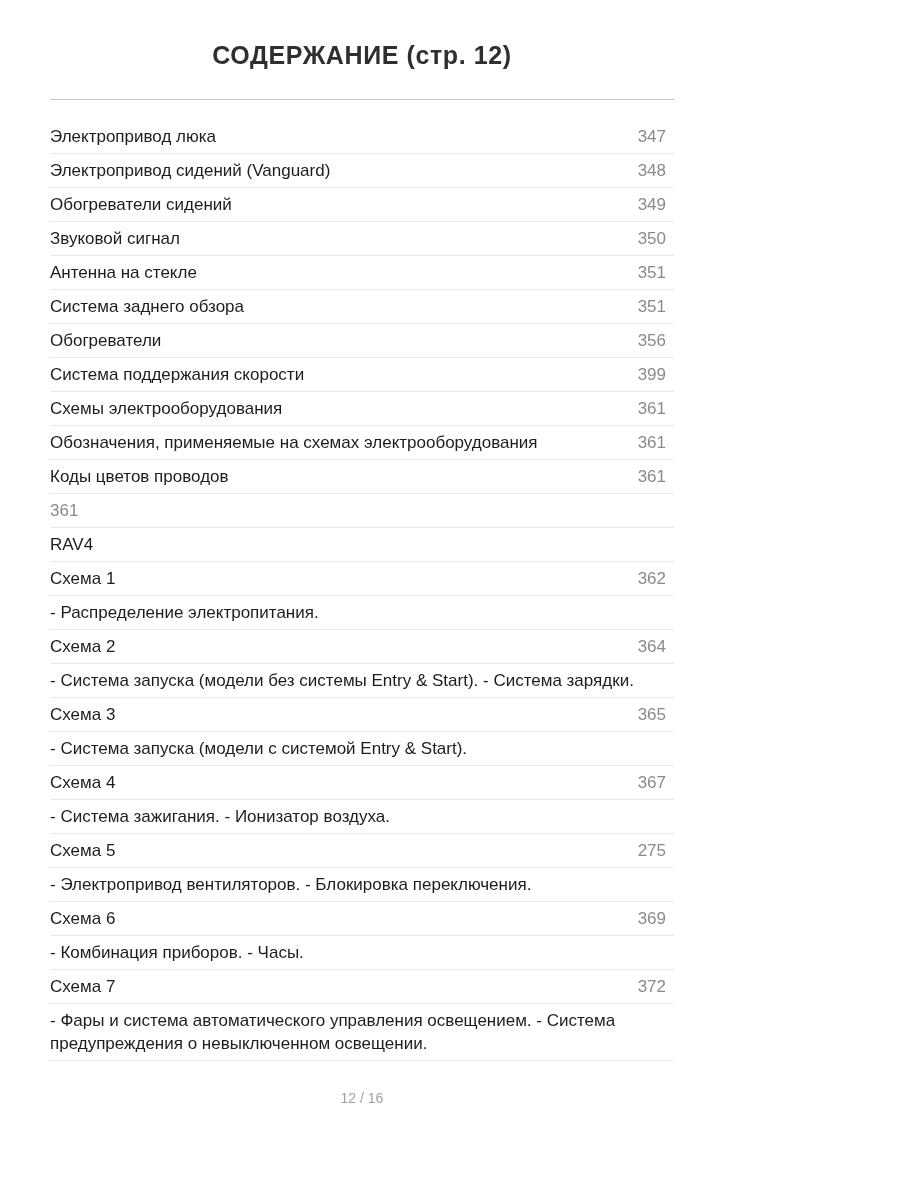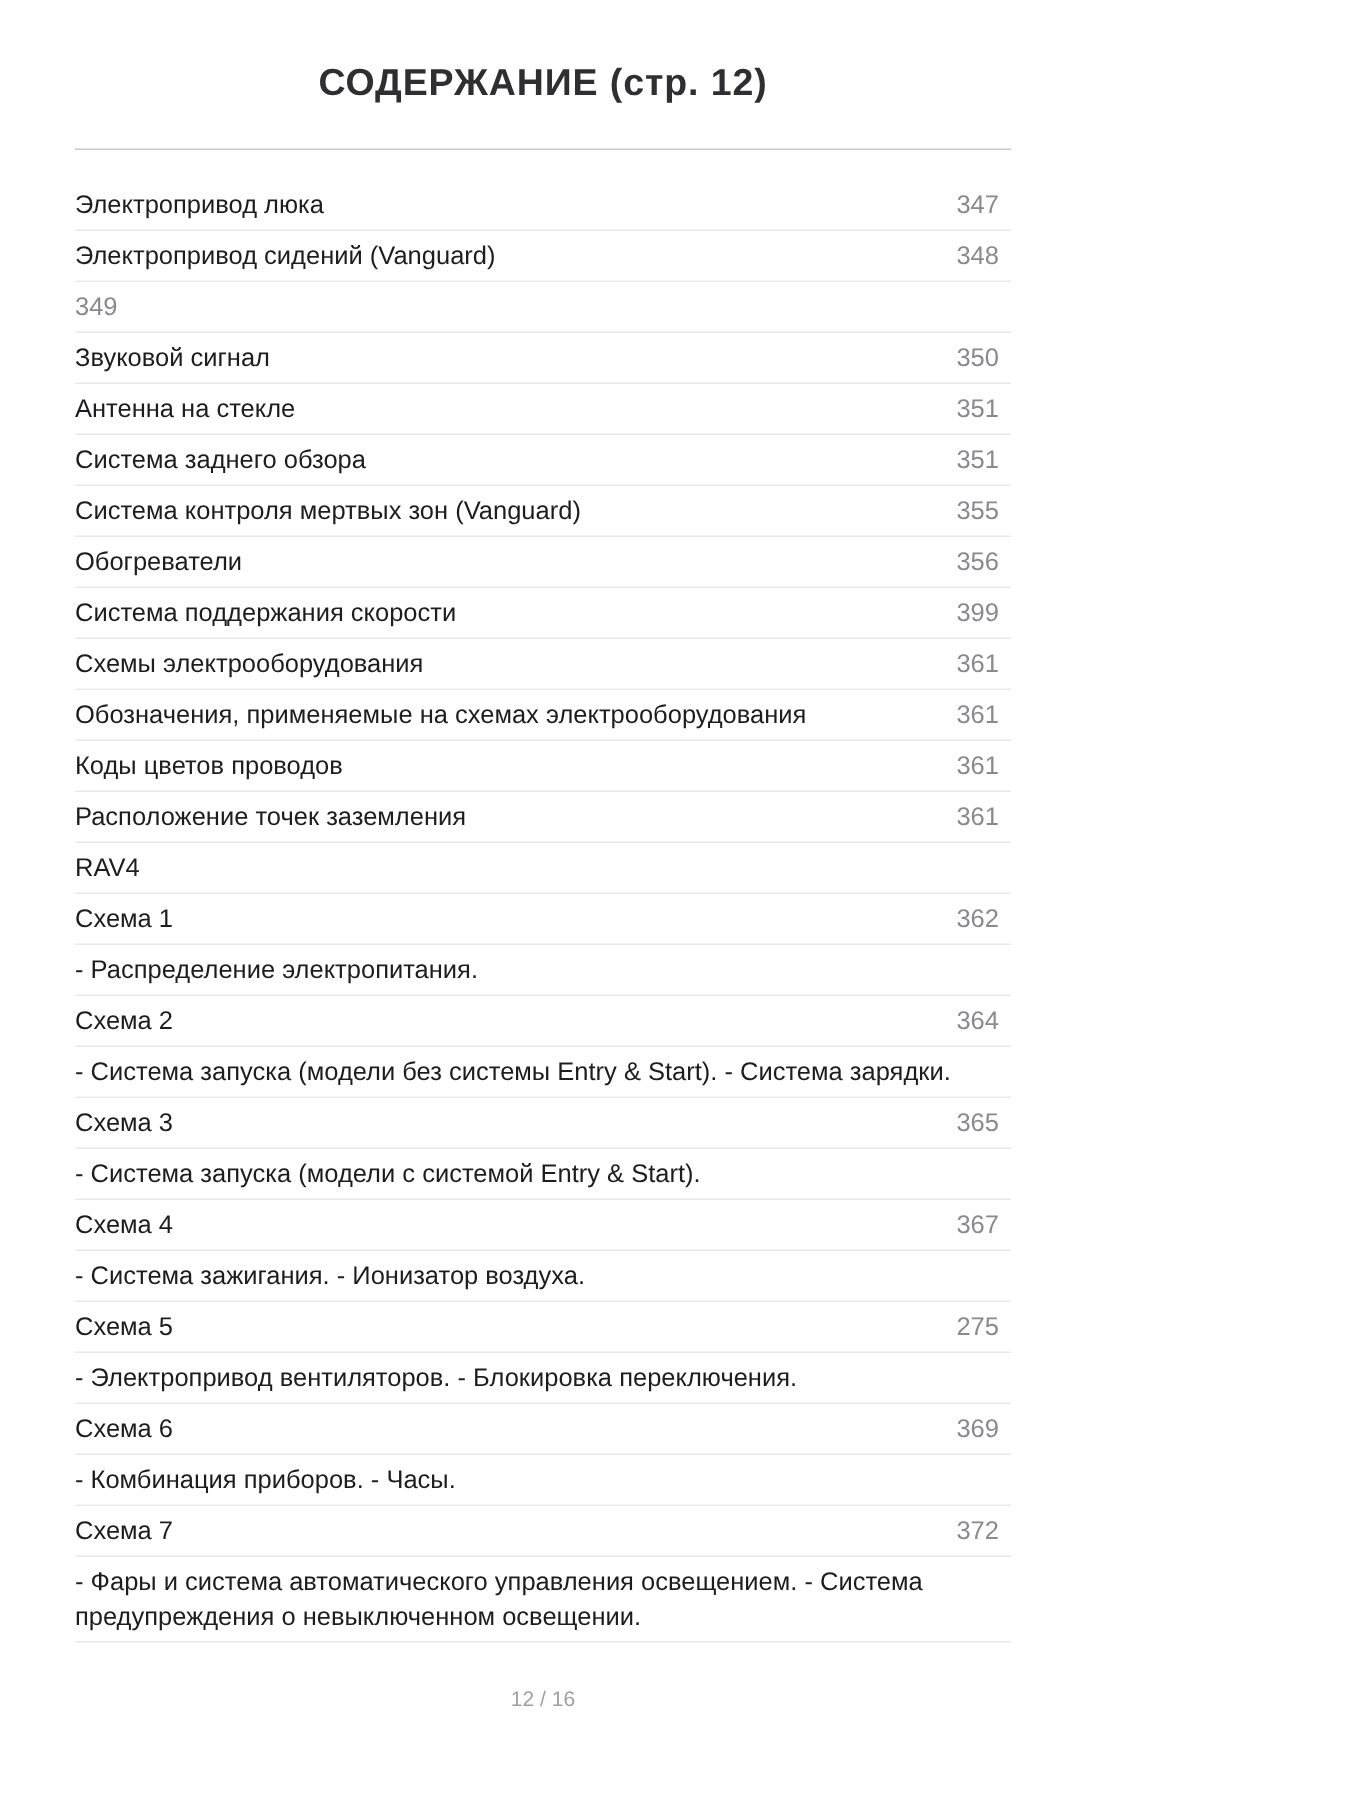--- a/index.html
+++ b/index.html
@@ -76,37 +76,34 @@
   <div class="toc">
       <div class="toc-row">
         <span class="toc-label">Электропривод люка</span>
         <span class="toc-page">347</span>
       </div>
       <div class="toc-row">
         <span class="toc-label">Электропривод сидений (Vanguard)</span>
         <span class="toc-page">348</span>
       </div>
       <div class="toc-row">
+        <span class="toc-label">Обогреватели сидений</span>
         <span class="toc-page">349</span>
       </div>
       <div class="toc-row">
         <span class="toc-label">Звуковой сигнал</span>
         <span class="toc-page">350</span>
       </div>
       <div class="toc-row">
         <span class="toc-label">Антенна на стекле</span>
         <span class="toc-page">351</span>
       </div>
       <div class="toc-row">
         <span class="toc-label">Система заднего обзора</span>
         <span class="toc-page">351</span>
-      </div>
-      <div class="toc-row">
-        <span class="toc-label">Система контроля мертвых зон (Vanguard)</span>
-        <span class="toc-page">355</span>
       </div>
       <div class="toc-row">
         <span class="toc-label">Обогреватели</span>
         <span class="toc-page">356</span>
       </div>
       <div class="toc-row">
         <span class="toc-label">Система поддержания скорости</span>
         <span class="toc-page">399</span>
       </div>
       <div class="toc-row">
@@ -115,21 +112,20 @@
       </div>
       <div class="toc-row">
         <span class="toc-label">Обозначения, применяемые на схемах электрооборудования</span>
         <span class="toc-page">361</span>
       </div>
       <div class="toc-row">
         <span class="toc-label">Коды цветов проводов</span>
         <span class="toc-page">361</span>
       </div>
       <div class="toc-row">
-        <span class="toc-label">Расположение точек заземления</span>
         <span class="toc-page">361</span>
       </div>
       <div class="toc-row">
         <span class="toc-label">RAV4</span>
       </div>
       <div class="toc-row">
         <span class="toc-label">Схема 1</span>
         <span class="toc-page">362</span>
       </div>
       <div class="toc-row">

